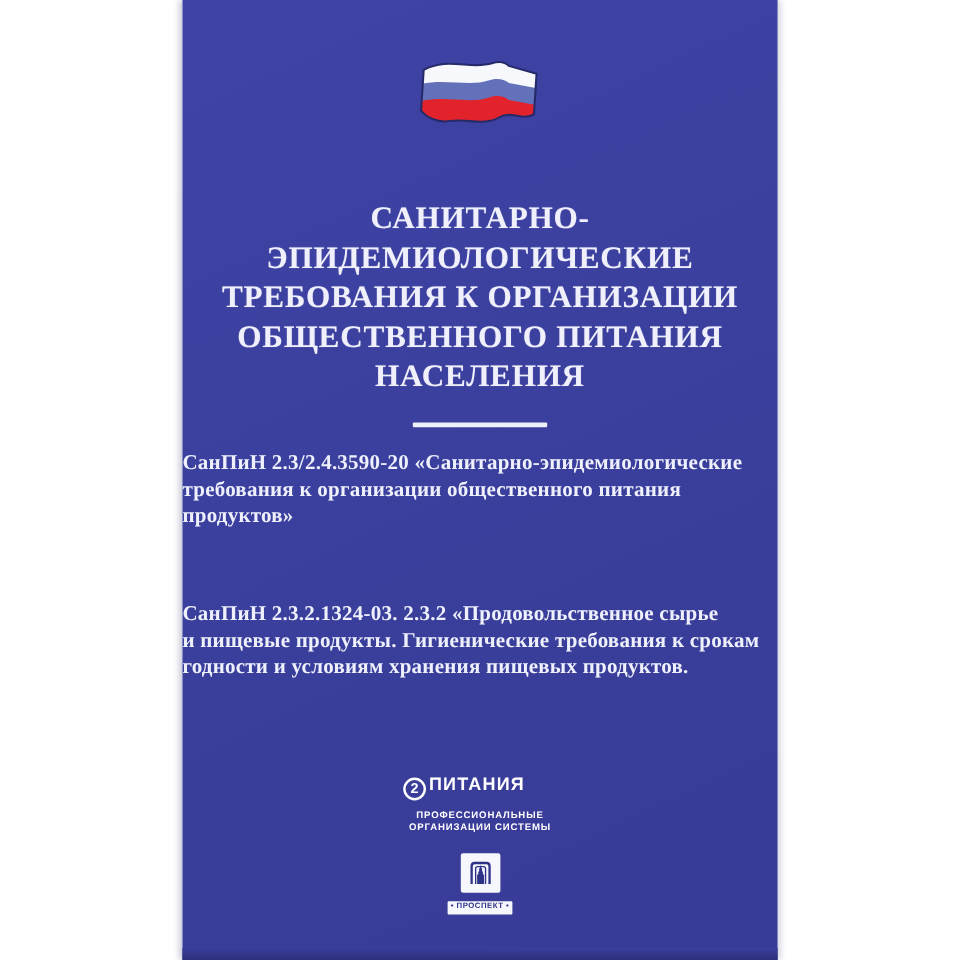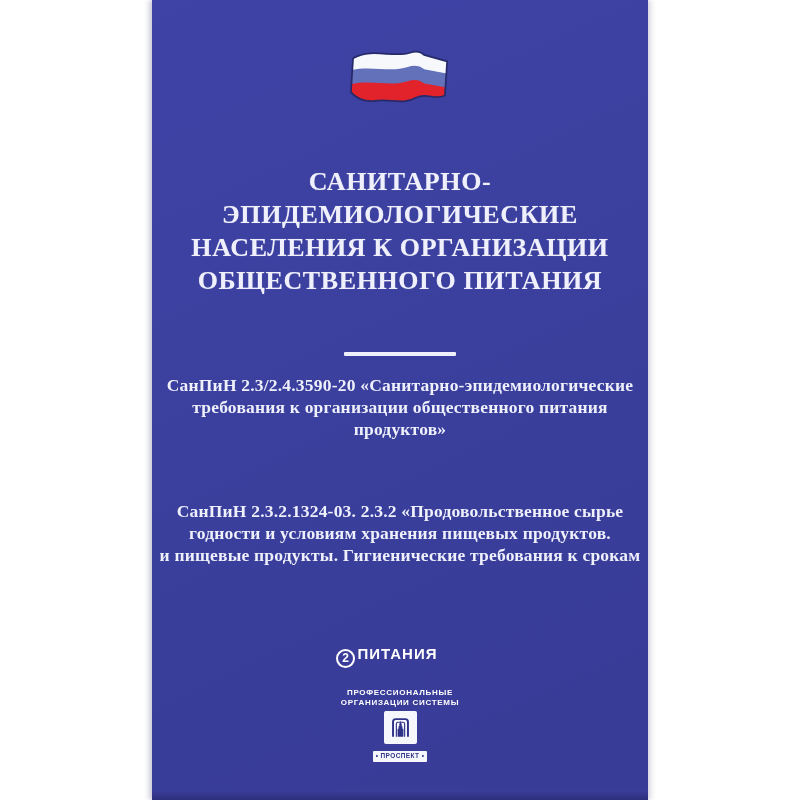--- a/index.html
+++ b/index.html
@@ -32,21 +32,21 @@
 
   
   .rule {
     position:absolute; top:352px; left:50%; transform:translateX(-50%);
     width:112px; height:4px; background:#eef0fc; border-radius:1px;
   }
 
   
   .para {
     position:absolute; left:0; width:100%;
-    text-align:center; color:#eef0fb; font-weight:bold;
+    text-align:left; color:#eef0fb; font-weight:bold;
     font-size:17.5px; line-height:22px; letter-spacing:0.2px;
   }
   .para-1 { top:374px; }
   .para-2 { top:452px;margin-top:48px; }
 
   
   .kodeks {
     position:absolute; top:645px; left:0; width:100%;
     text-align:center; color:#ffffff;
     font-family:"Liberation Sans", sans-serif; font-weight:bold;
@@ -59,21 +59,21 @@
     vertical-align:-3px; margin-right:2px;
   }
   .k-line2 { font-size:15px; line-height:16px; letter-spacing:1px; }
   .k-circ {
     display:inline-block; width:13px; height:13px;
     border:1.5px solid #ffffff; border-radius:50%;
     font-size:10px; line-height:13px; text-align:center;
     vertical-align:0.5px; margin:0 1px;
   }
   .k-tag { font-size:8px; line-height:9.5px; letter-spacing:0.7px; }
-  .k-tag-first { margin-top:20px; }
+  .k-tag-first { margin-top:8px; }
 
   
   .prospekt {
     position:absolute; top:711px; left:0; width:100%;
     text-align:center; font-family:"Liberation Sans", sans-serif;
   }
   .p-square {
     width:33px; height:33px; margin:0 auto;
     background:#f6f7fd; border-radius:2px;
     display:flex; align-items:center; justify-content:center;
@@ -108,36 +108,37 @@
         <rect x="-5" y="-5" width="110" height="74" fill="#e2232b"></rect>
         <path d="M-5,-5 L105,-5 L105,42 L73,36 C69,33 64,32 58,34 C40,40 20,30 -5,40 Z" fill="#6371ba"></path>
         <path d="M-5,-5 L105,-5 L105,29 L73,23 C69,20 64,19 58,21 C40,27 20,17 -5,27 Z" fill="#f7f8fc"></path>
       </g>
       <path d="M8,13 C26,3 44,13 60,8 C66,6 70,7 73,10 L94,16 L92,47 C83,52 75,44 66,49 C54,56 42,50 28,52 C18,53.5 10,49 6,44 Z" fill="none" stroke="#262a6a" stroke-width="1.6"></path>
     </svg>
 
     <div class="title-block">
       <div>САНИТАРНО-</div>
       <div>ЭПИДЕМИОЛОГИЧЕСКИЕ</div>
-      <div>НАСЕЛЕНИЯ К ОРГАНИЗАЦИИ</div>
+      <div>ТРЕБОВАНИЯ К ОРГАНИЗАЦИИ</div>
       <div>ОБЩЕСТВЕННОГО ПИТАНИЯ</div>
+      <div>НАСЕЛЕНИЯ</div>
     </div>
 
     <div class="rule"></div>
 
     <div class="para para-1">
       <div>СанПиН 2.3/2.4.3590-20 «Санитарно-эпидемиологические</div>
       <div>требования к организации общественного питания</div>
       <div>продуктов»</div>
     </div>
 
     <div class="para para-2">
       <div>СанПиН 2.3.2.1324-03. 2.3.2 «Продовольственное сырье</div>
+      <div>и пищевые продукты. Гигиенические требования к срокам</div>
       <div>годности и условиям хранения пищевых продуктов.</div>
-      <div>и пищевые продукты. Гигиенические требования к срокам</div>
     </div>
 
     <div class="kodeks">
       <div class="k-line1">
         <span class="k-mark">2</span><span>ПИТАНИЯ</span>
       </div>
       <div class="k-tag k-tag-first">ПРОФЕССИОНАЛЬНЫЕ</div>
       <div class="k-tag">ОРГАНИЗАЦИИ СИСТЕМЫ</div>
     </div>
 

